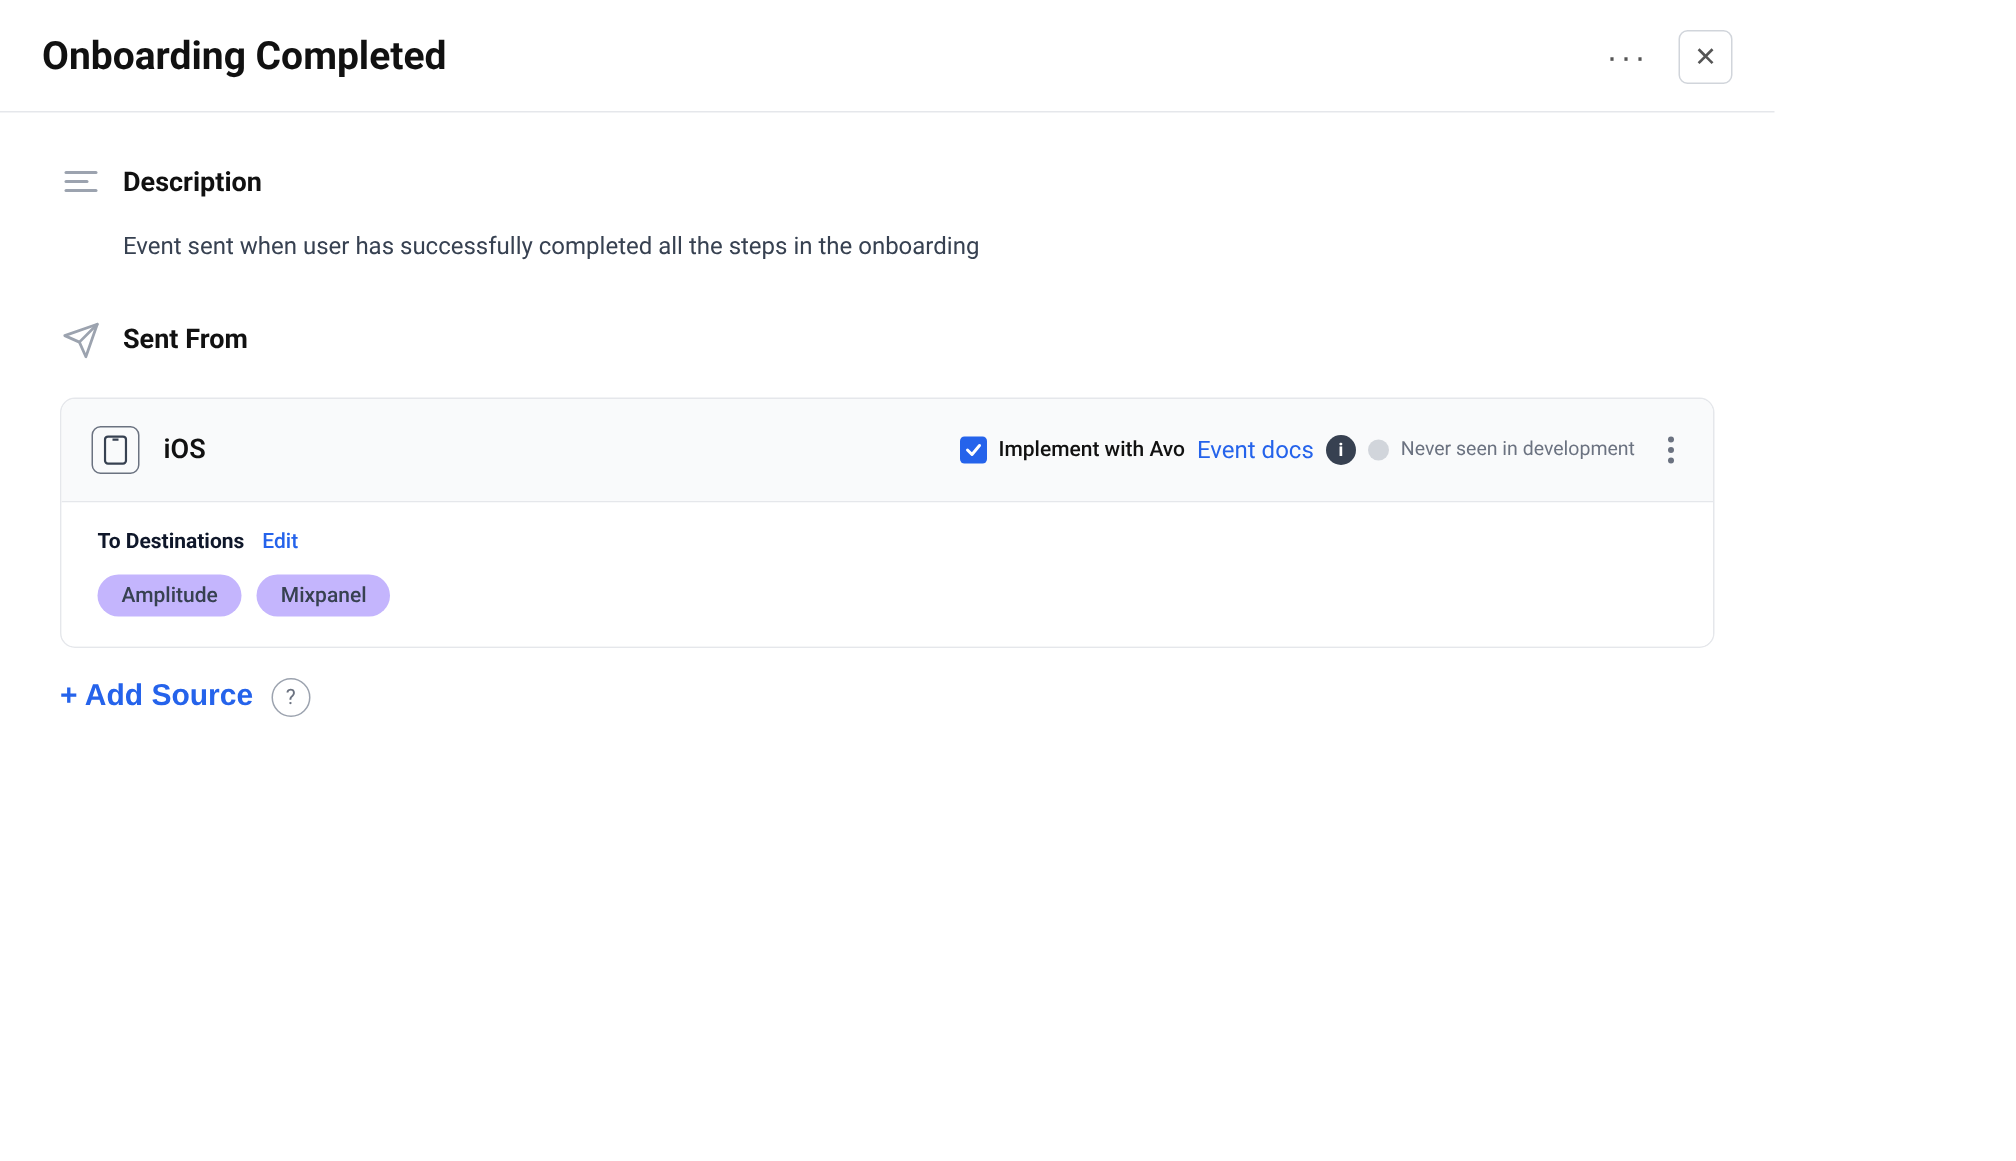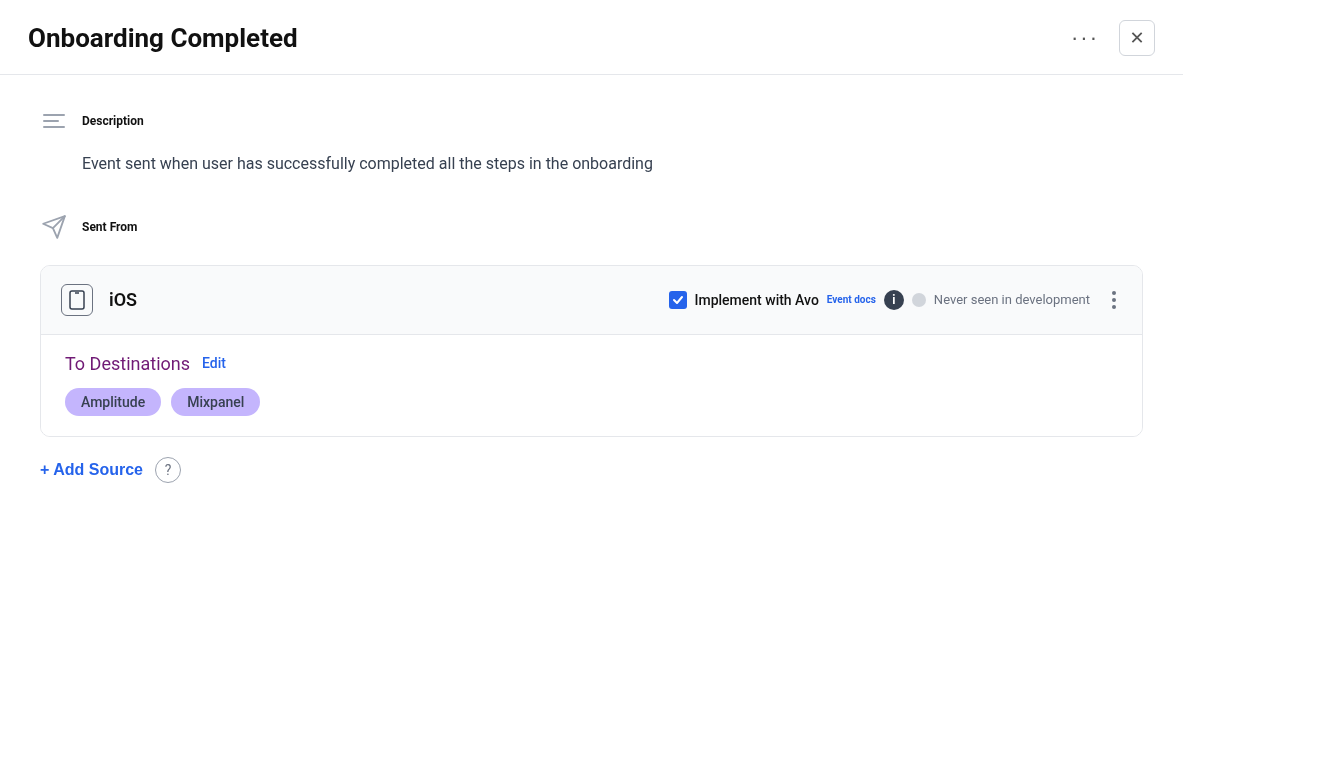--- a/index.html
+++ b/index.html
@@ -86,21 +86,21 @@
       width: 28px;
       height: 28px;
       display: flex;
       align-items: center;
       justify-content: center;
       color: #9ca3af;
       flex-shrink: 0;
     }
 
     .section-title {
-      font-size: 12px;
+      font-size: 18px;
       font-weight: 700;
       color: #111;
     }
 
     .description-text {
       font-size: 16px;
       color: #374151;
       padding-left: 42px;
       line-height: 1.6;
     }
@@ -181,23 +181,23 @@
       height: 12px;
     }
 
     .checkbox-label {
       font-size: 14px;
       font-weight: 500;
       color: #111;
     }
 
     .event-docs-link {
-      font-size: 10px;
+      font-size: 16px;
       color: #2563eb;
-      font-weight: 700;
+      font-weight: 400;
       cursor: pointer;
       text-decoration: none;
     }
 
     .info-icon {
       width: 20px;
       height: 20px;
       background: #374151;
       border-radius: 50%;
       display: flex;
@@ -256,23 +256,23 @@
     }
 
     .destinations-header {
       display: flex;
       align-items: center;
       gap: 12px;
       margin-bottom: 14px;
     }
 
     .destinations-label {
-      font-size: 18px;
-      font-weight: 400;
-      color: #701a75;
+      font-size: 14px;
+      font-weight: 700;
+      color: #0f172a;
     }
 
     .edit-link {
       font-size: 14px;
       color: #2563eb;
       font-weight: 500;
       cursor: pointer;
       text-decoration: none;
     }
 
@@ -296,21 +296,21 @@
       align-items: center;
       gap: 12px;
       margin-top: 20px;
     }
 
     .add-source-btn {
       background: none;
       border: none;
       cursor: pointer;
       color: #2563eb;
-      font-size: 16px;
+      font-size: 20px;
       font-weight: 600;
       padding: 0;
       display: flex;
       align-items: center;
       gap: 0;
     }
 
     .help-circle {
       width: 26px;
       height: 26px;

